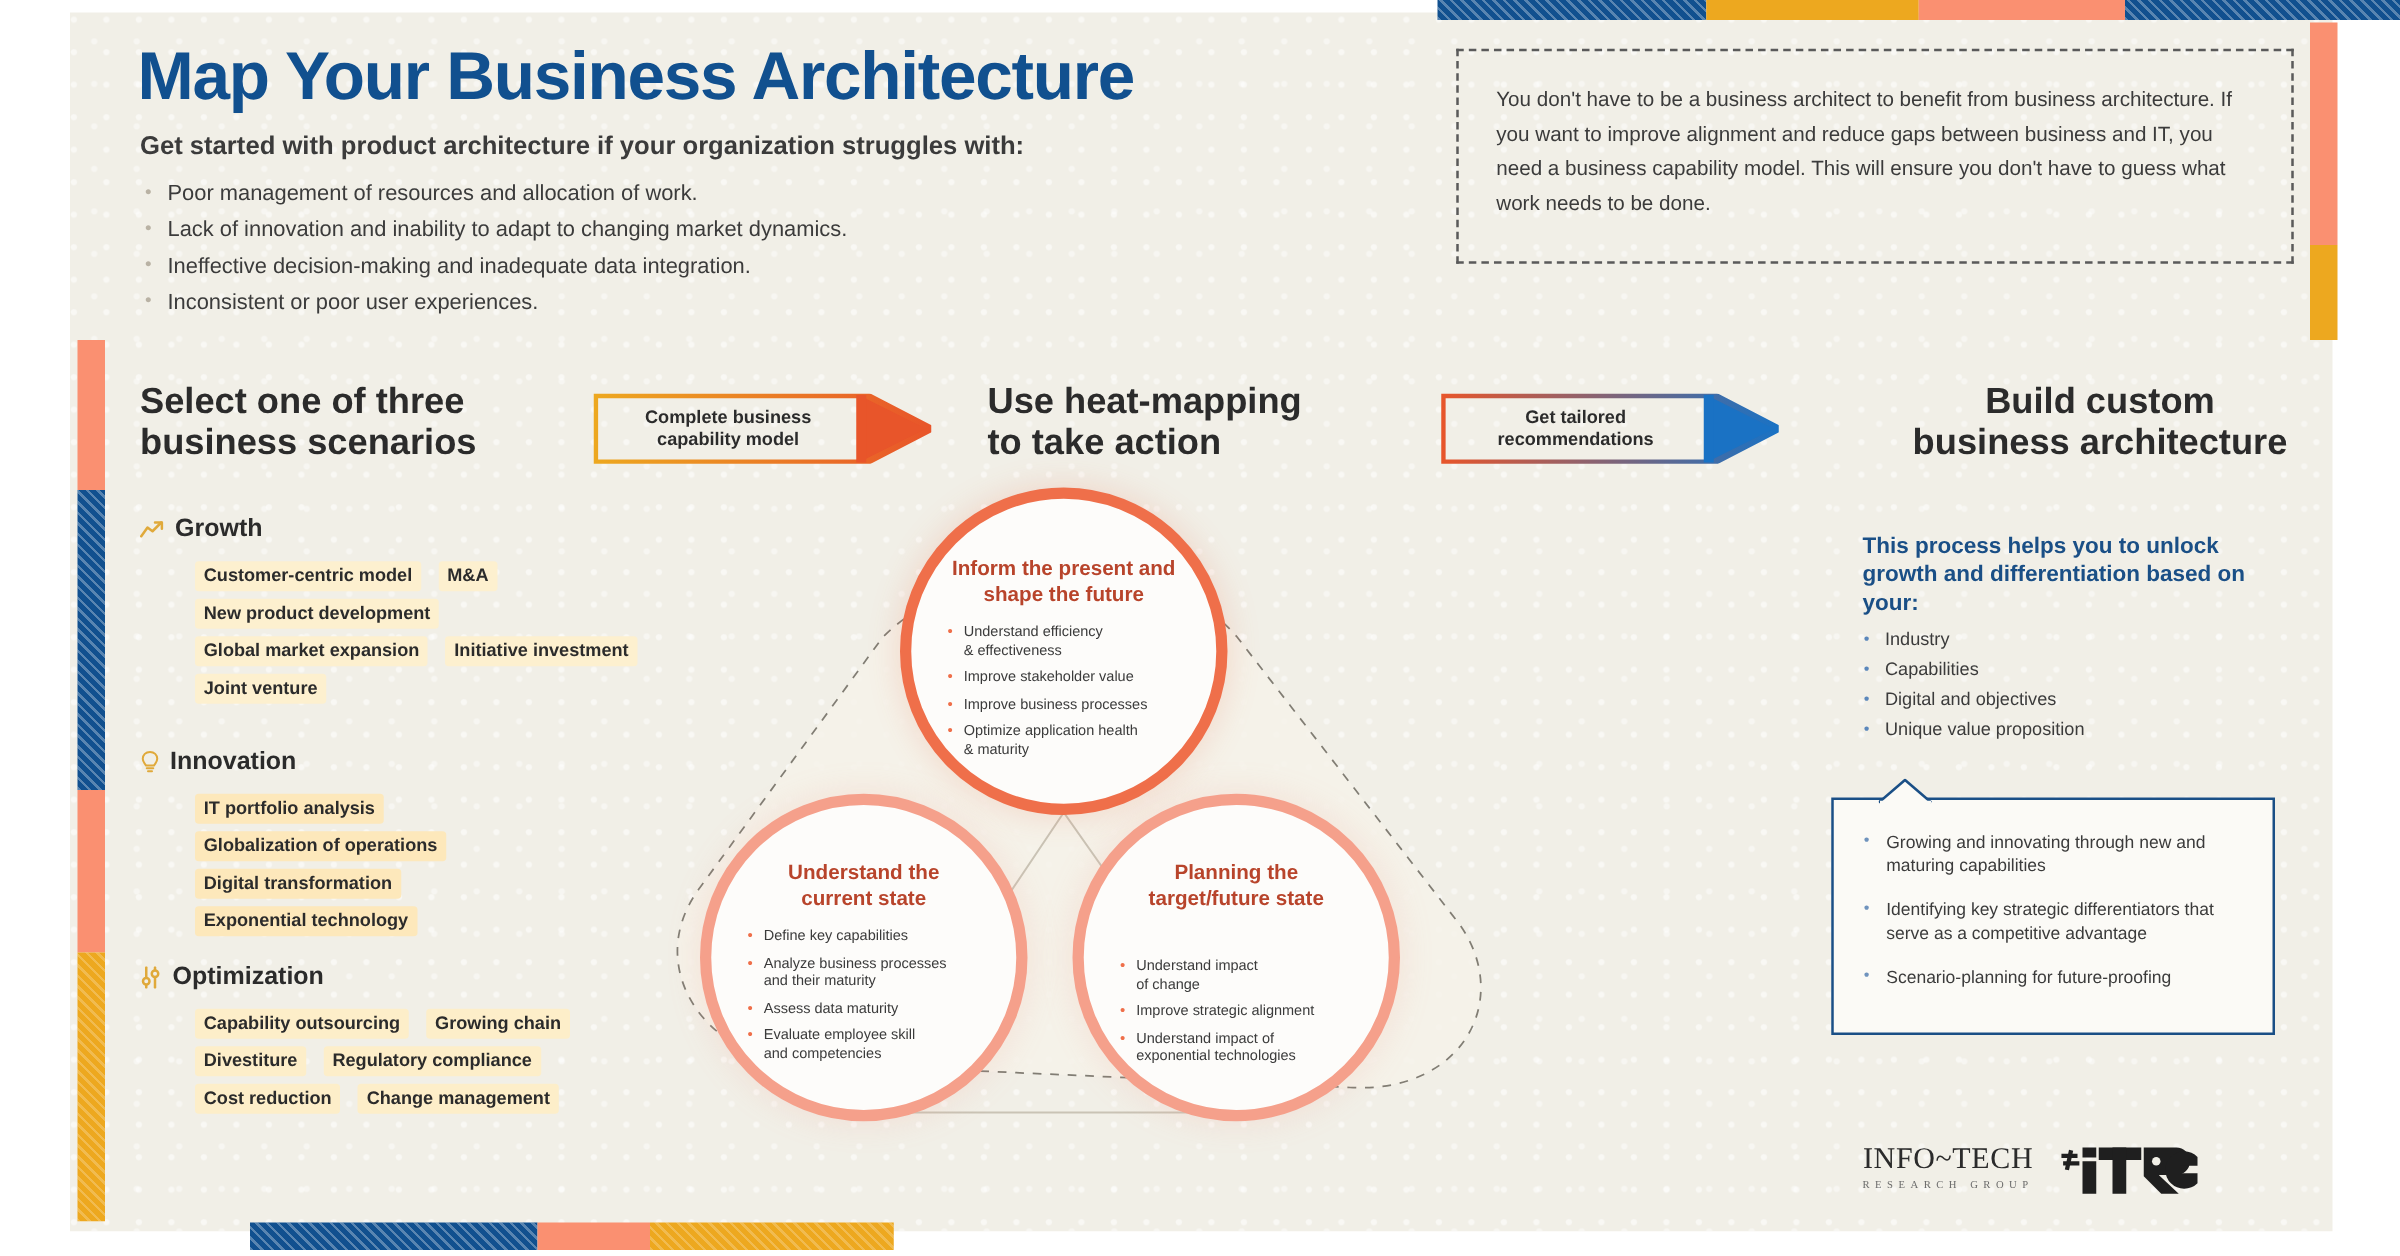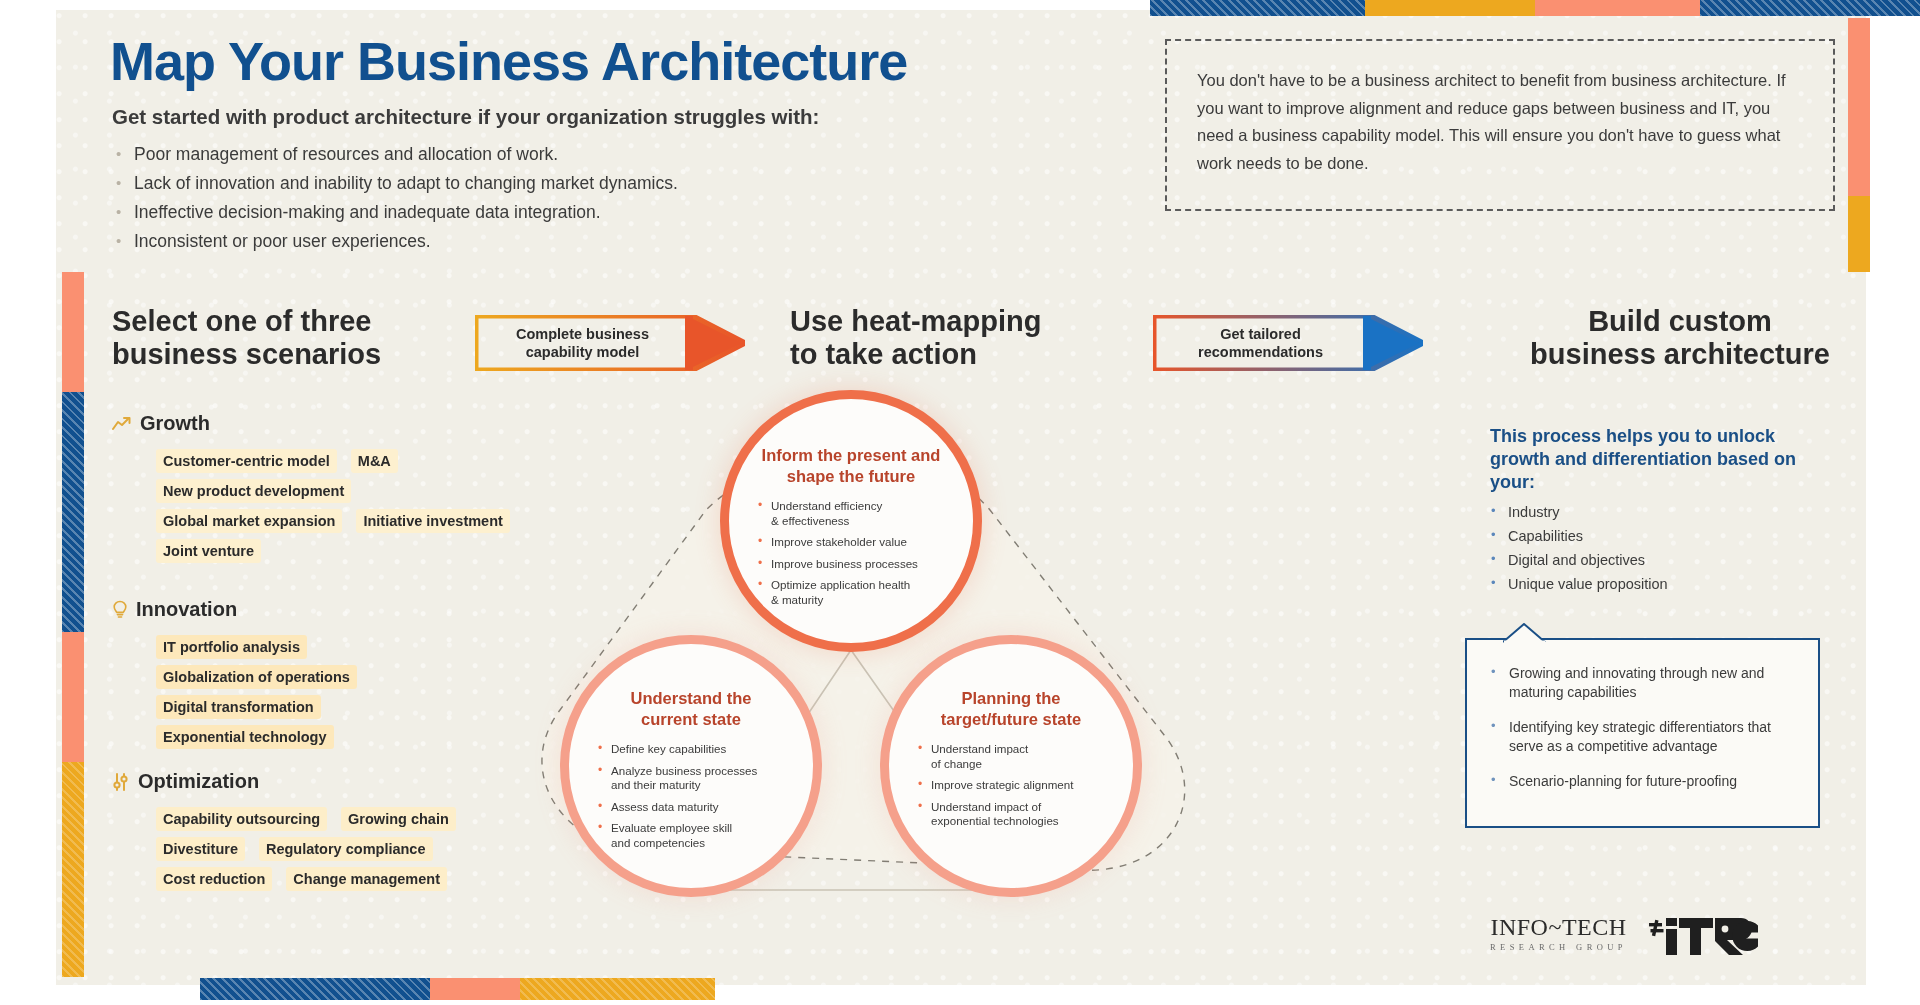--- a/index.html
+++ b/index.html
@@ -125,23 +125,24 @@
     left:200px; top:20px; width:262px; height:262px;
     border:9px solid #ef6f4a;
     box-shadow:0 0 26px rgba(239,111,74,.22);
   }
   .circle.left{
     left:40px; top:265px; width:262px; height:262px;
     border:9px solid #f5a08b;
     box-shadow:0 0 26px rgba(245,160,139,.22);
   }
   .circle.right{
-    left:360px; top:265px; width:262px; height:262px;
+    left:338px; top:265px; width:262px; height:262px;
     border:9px solid #f5a08b;
     box-shadow:0 0 26px rgba(245,160,139,.22);
+    gap:24px;
   }
   .ctitle{
     font-size:16.5px; font-weight:bold; color:#b8442b;
     text-align:center; line-height:21px; width:205px;
   }
   .circle.top .ctitle{ margin-top:46px; }
   .circle.left .ctitle{ margin-top:44px; }
   .circle.right .ctitle{ margin-top:44px; }
   .clist{ margin-top:12px; width:186px; }
   .clist li{

